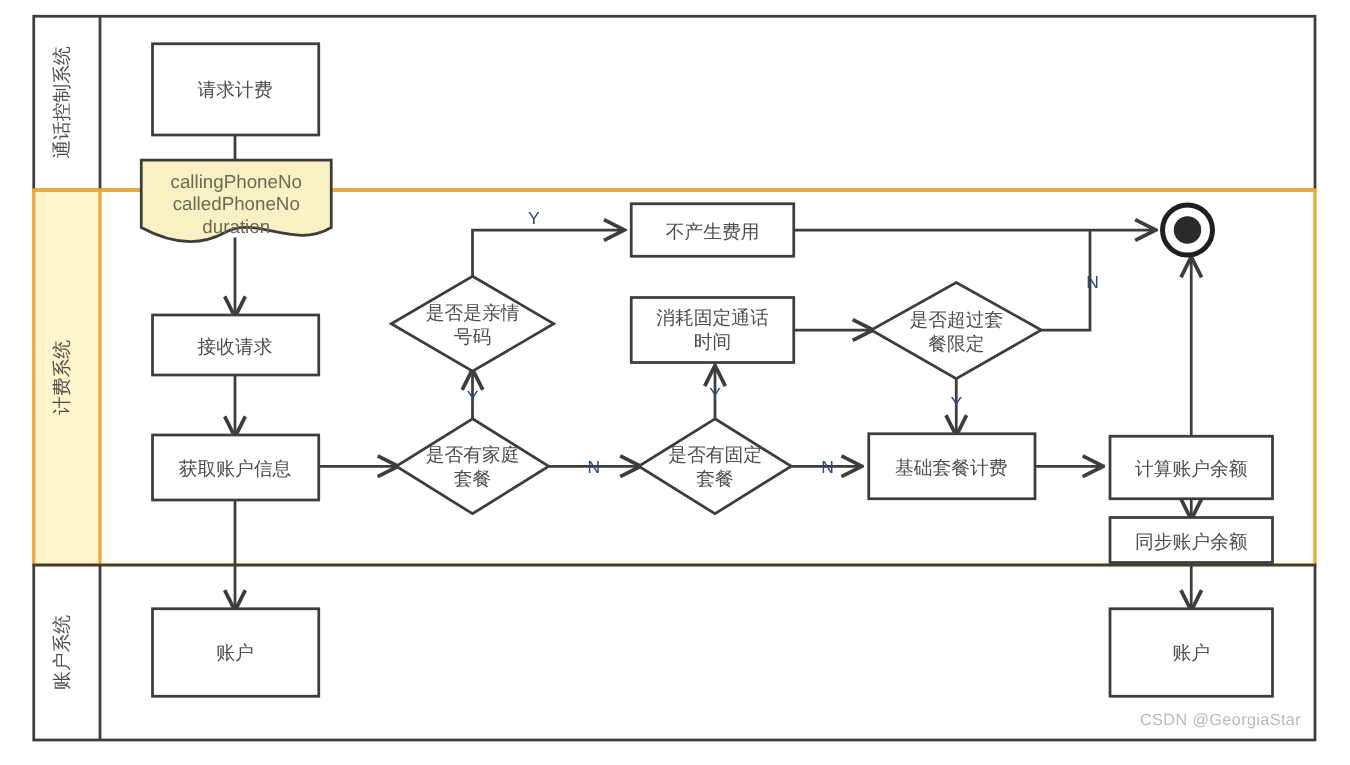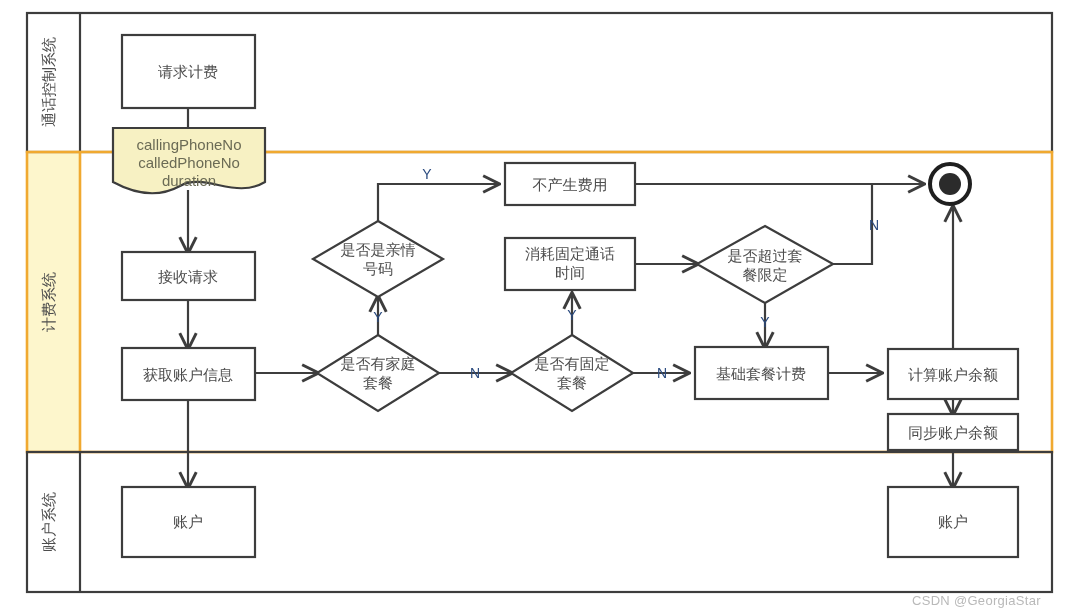--- a/index.html
+++ b/index.html
@@ -3,21 +3,21 @@
 <meta charset="utf-8">
 <style>
   html,body{margin:0;padding:0;background:#ffffff;}
   body{
     width:1080px;height:612px;
     font-family:"Liberation Sans","DejaVu Sans",sans-serif;
     overflow:hidden;position:relative;
   }
   #canvas{position:absolute;left:0;top:0;width:1080px;height:612px;}
   .watermark{
-    position:absolute;left:912px;top:593px;
+    position:absolute;left:912px;top:568px;
     font-size:13px;color:#b9b9b9;letter-spacing:.3px;
     font-family:"Liberation Sans","DejaVu Sans",sans-serif;
     white-space:nowrap;user-select:none;
   }
   svg text{font-family:"Liberation Sans","DejaVu Sans",sans-serif;}
   .lane-label{font-size:15px;fill:#4d4d4d;}
   .node-label{font-size:15px;fill:#4d4d4d;}
   .doc-label{font-size:15px;fill:#6b6b55;}
   .edge-label{font-size:14px;fill:#2a4a7f;}
 </style>

